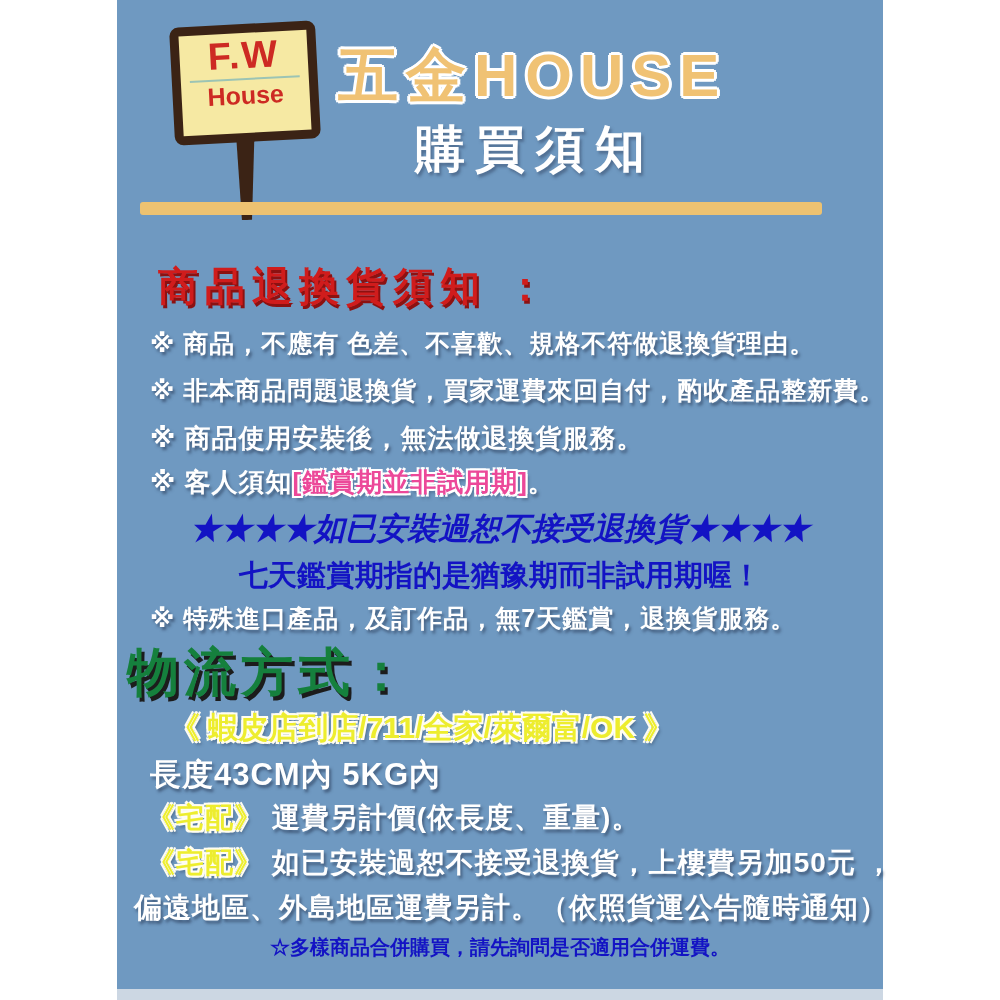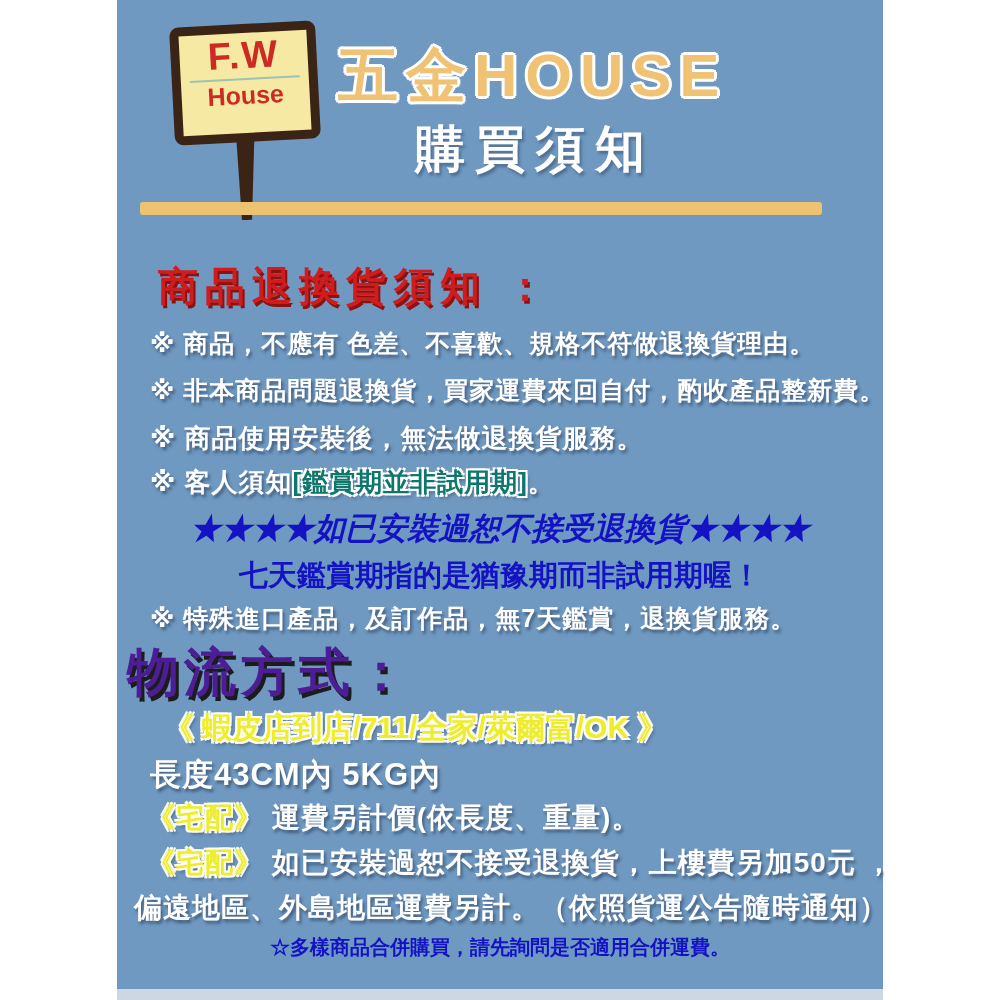--- a/index.html
+++ b/index.html
@@ -48,52 +48,52 @@
     background:#edc271;border-radius:3px;
   }
 
   
   .h-red{
     left:158px;top:243px;font-size:40px;font-weight:bold;color:#d01c1c;letter-spacing:7px;
     text-shadow:2px 3px 0 #8c1111;
     margin-top:16px;
   }
   .h-red2{
-    left:127px;top:638px;font-size:52px;font-weight:bold;color:#4c1d95;letter-spacing:5px;
+    left:127px;top:638px;font-size:52px;font-weight:bold;color:#15803d;letter-spacing:5px;
     text-shadow:3px 4px 0 #1c1c1c;
   }
 
   
   .w{
     color:#ffffff;font-weight:bold;letter-spacing:1px;
     text-shadow:2px 3px 3px rgba(50,70,100,.7);
   }
   .tan{
-    color:#0f766e;
+    color:#ec4899;
     text-shadow:-2px -2px 0 #fff,2px -2px 0 #fff,-2px 2px 0 #fff,2px 2px 0 #fff,3px 4px 3px rgba(50,70,100,.5);
   }
   .yel{
     color:#eded2e;font-weight:bold;
     text-shadow:-2px -2px 0 #fffdf2,2px -2px 0 #fffdf2,-2px 2px 0 #fffdf2,2px 2px 0 #fffdf2,3px 4px 3px rgba(50,70,100,.5);
   }
   .blue{
     color:#1313c4;font-weight:bold;
     font-family:"Liberation Serif","DejaVu Serif",serif;
   }
   .center{left:117px;width:766px;text-align:center;}
 
   .b1{left:150px;top:327px;font-size:25px;}
   .b2{left:150px;top:374px;font-size:25px;}
   .b3{left:150px;top:421px;font-size:26px;}
   .b4{left:150px;top:465px;font-size:26px;}
   .stars{top:508px;font-size:31px;font-style:italic;}
   .hint{top:556px;font-size:29px;}
   .b5{left:150px;top:602px;font-size:25px;}
 
-  .store{left:164px;top:708px;font-size:30px;}
+  .store{left:170px;top:708px;font-size:30px;}
   .size{left:150px;top:754px;font-size:31px;}
   .home1{left:147px;top:799px;font-size:28px;}
   .home2{left:147px;top:844px;font-size:28px;}
   .remote{left:134px;top:889px;font-size:28px;}
   .combine{top:934px;font-size:20px;}
 </style>
 </head>
 <body>
 
 <div class="panel">

